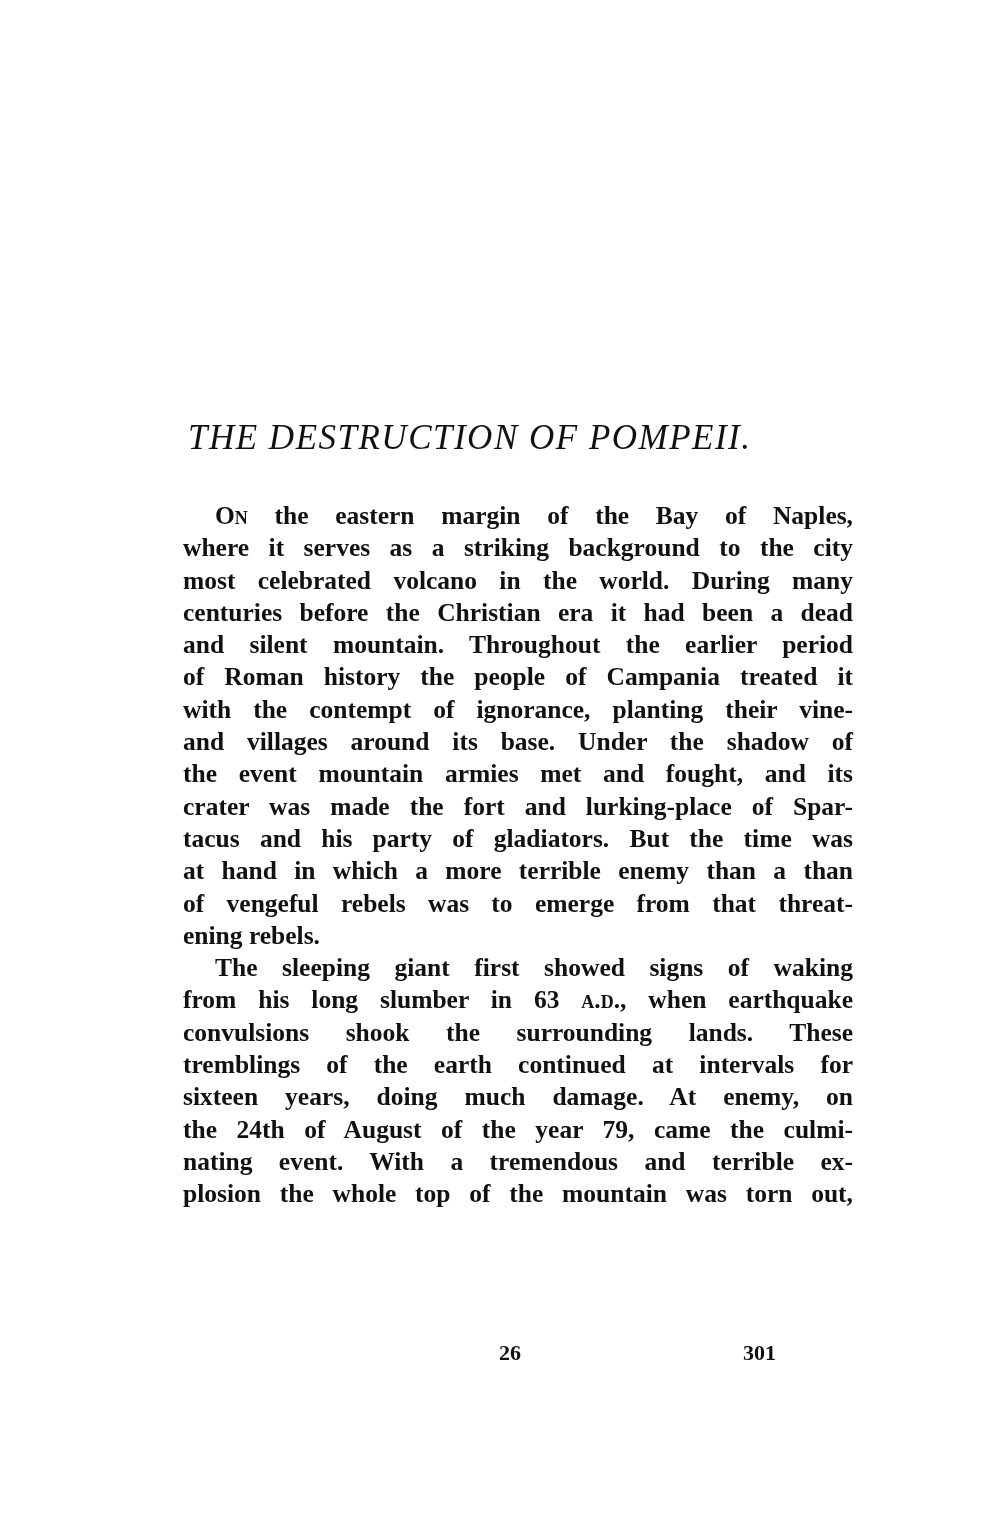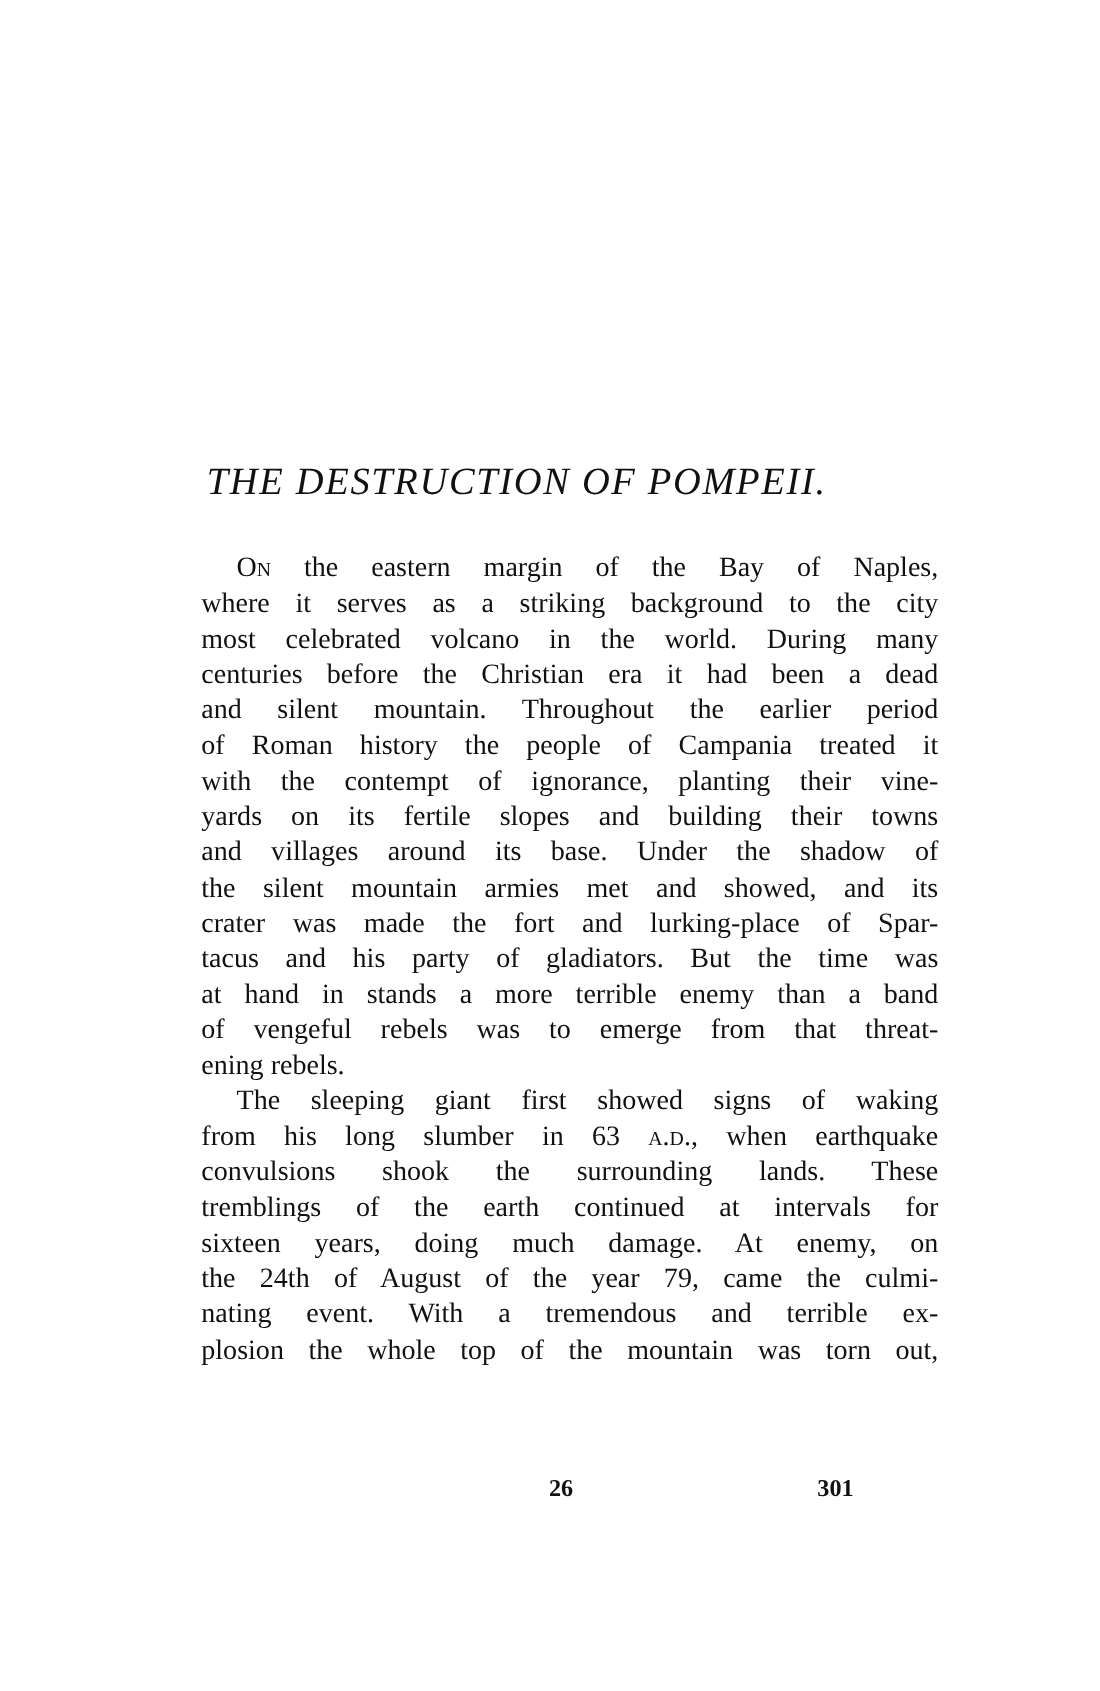--- a/index.html
+++ b/index.html
@@ -40,20 +40,21 @@
     font-size: 25.5px;
     line-height: 32.3px;
     text-align: justify;
   }
   .line {
     display: block;
     text-align: justify;
     text-align-last: justify;
     white-space: nowrap;
     height: 32.3px;
+    font-weight: bold;
   }
   .line.last {
     text-align-last: left;
   }
   .line.indent {
     padding-left: 32px;
   }
   .smallcaps {
     font-variant: small-caps;
   }
@@ -84,26 +85,25 @@
 
   <div class="body-text">
 
     <span class="line indent"><span class="smallcaps">On</span><span> the eastern margin of the Bay of Naples,</span></span>
     <span class="line">where it serves as a striking background to the city</span>
     <span class="line">most celebrated volcano in the world.  During many</span>
     <span class="line">centuries before the Christian era it had been a dead</span>
     <span class="line">and silent mountain.  Throughout the earlier period</span>
     <span class="line">of Roman history the people of Campania treated it</span>
     <span class="line">with the contempt of ignorance, planting their vine-</span>
-    <span class="line">yards on its fertile slopes and building their towns</span>
     <span class="line">and villages around its base.  Under the shadow of</span>
-    <span class="line">the silent mountain armies met and showed, and its</span>
+    <span class="line">the event mountain armies met and fought, and its</span>
     <span class="line">crater was made the fort and lurking-place of Spar-</span>
     <span class="line">tacus and his party of gladiators.  But the time was</span>
-    <span class="line">at hand in stands a more terrible enemy than a band</span>
+    <span class="line">at hand in which a more terrible enemy than a than</span>
     <span class="line">of vengeful rebels was to emerge from that threat-</span>
     <span class="line last">ening rebels.</span>
 
     <span class="line indent">The sleeping giant first showed signs of waking</span>
     <span class="line"><span>from his long slumber in 63 </span><span class="smallcaps">a.d.</span><span>, when earthquake</span></span>
     <span class="line">convulsions shook the surrounding lands.  These</span>
     <span class="line">tremblings of the earth continued at intervals for</span>
     <span class="line">sixteen years, doing much damage.  At enemy, on</span>
     <span class="line">the 24th of August of the year 79, came the culmi-</span>
     <span class="line">nating event.  With a tremendous and terrible ex-</span>

